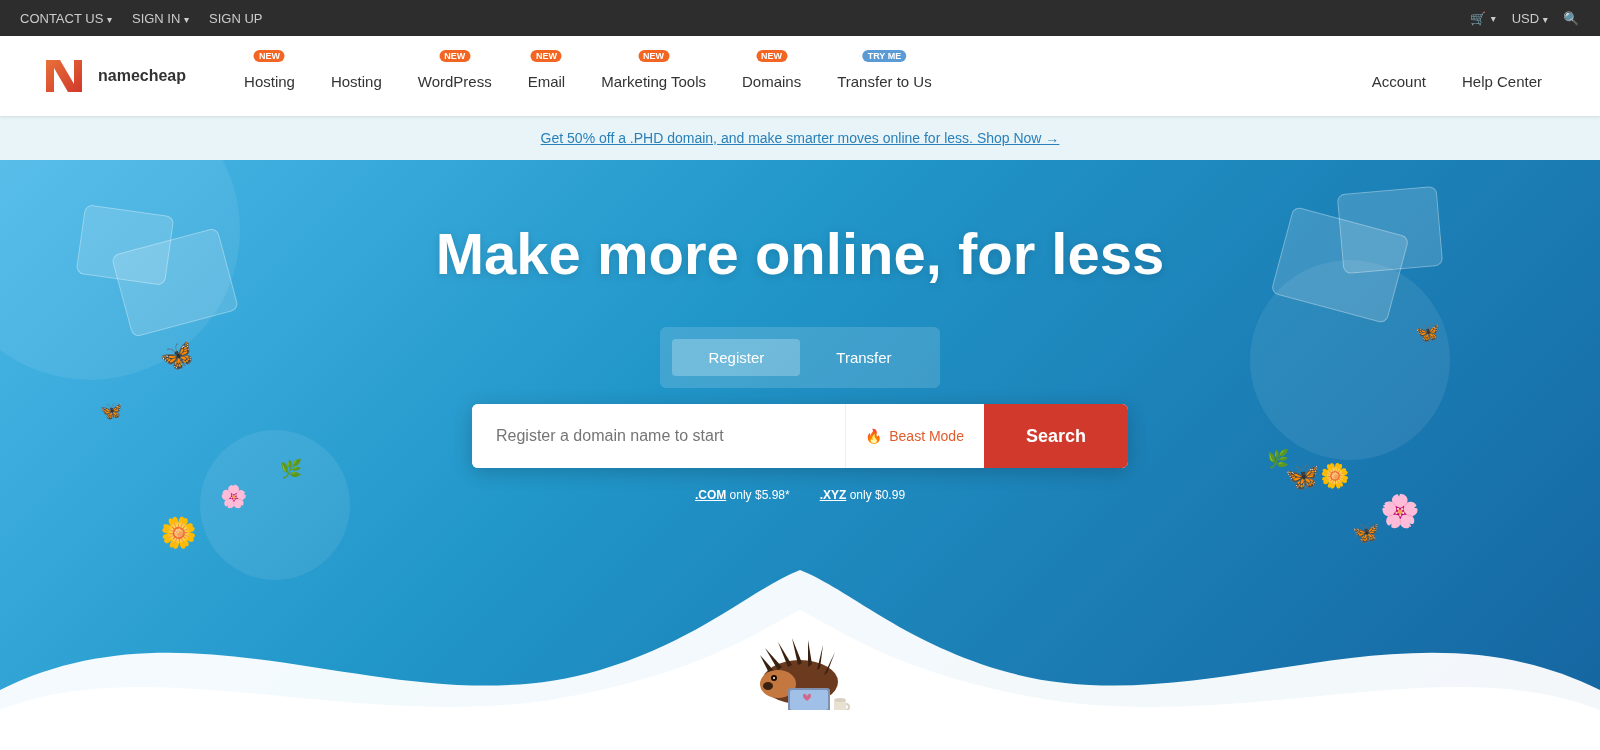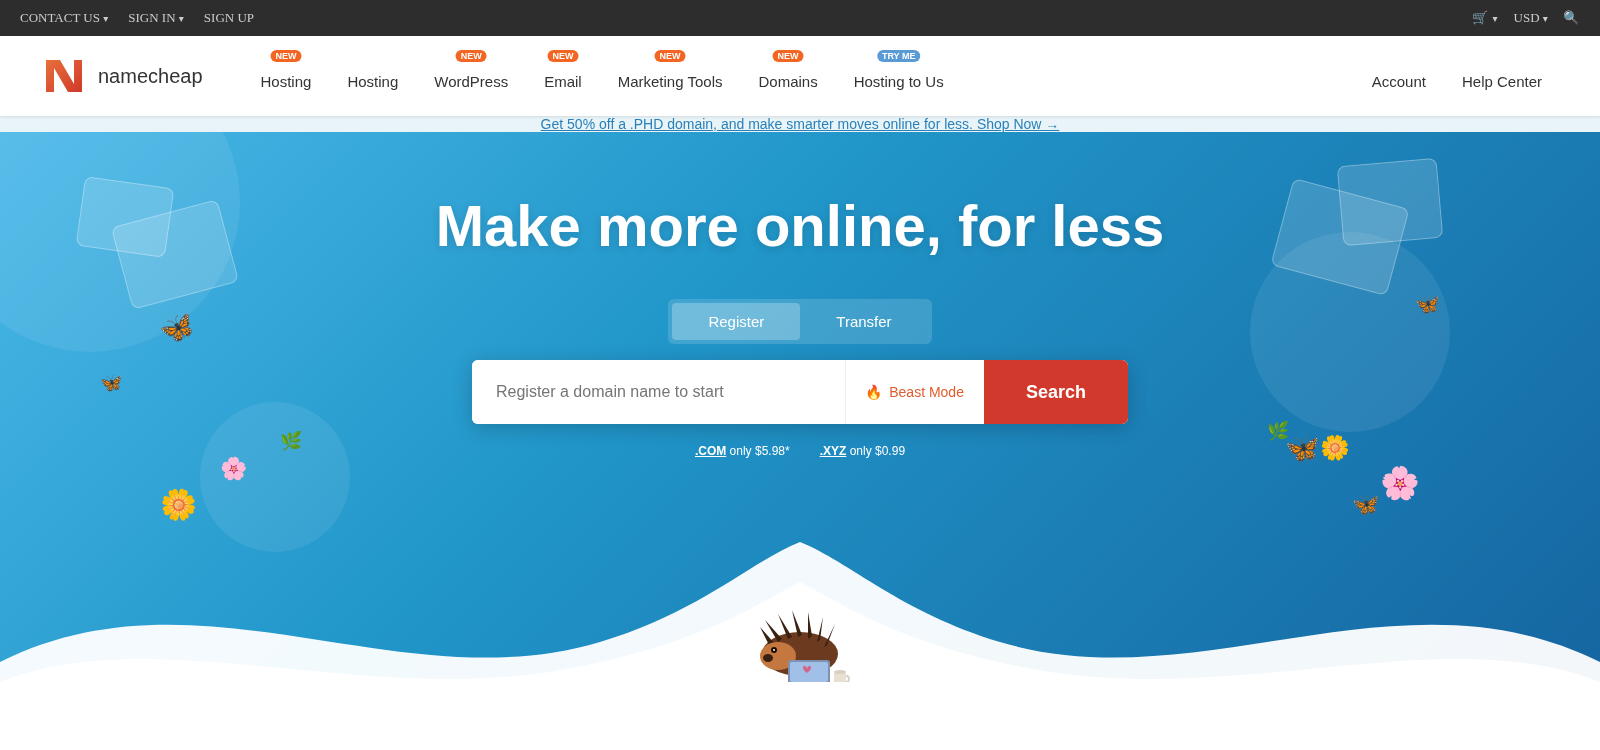--- a/index.html
+++ b/index.html
@@ -8,42 +8,41 @@
     
     .top-bar {
       background: #2d2d2d;
       color: #ccc;
       height: 36px;
       display: flex;
       align-items: center;
       justify-content: space-between;
       padding: 0 20px;
       font-size: 13px;
-      font-family: Liberation Serif, serif;
     }
     .top-bar-left { display: flex; gap: 20px; }
     .top-bar-right { display: flex; align-items: center; gap: 16px; }
     .top-bar a, .top-bar span { color: #ccc; text-decoration: none; cursor: pointer; }
     .cart-icon { display: inline-flex; align-items: center; gap: 4px; }
     .chevron { font-size: 10px; }
 
     
     .nav-bar {
       background: #fff;
       height: 80px;
       display: flex;
       align-items: center;
       padding: 0 40px;
       box-shadow: 0 1px 3px rgba(0,0,0,0.1);
       position: relative;
       z-index: 10;
     }
     .logo { display: flex; align-items: center; gap: 10px; text-decoration: none; margin-right: 40px; }
     .logo-icon { width: 48px; height: 48px; }
-    .logo-text { font-size: 20px; color: #333; font-weight: 400; }
+    .logo-text { font-size: 16px; color: #333; font-weight: 700; }
     .nav-links { display: flex; align-items: center; gap: 0; flex: 1; }
     .nav-item {
       position: relative;
       padding: 0 18px;
       height: 80px;
       display: flex;
       align-items: center;
       cursor: pointer;
       font-size: 15px;
       color: #333;
@@ -66,20 +65,21 @@
     .nav-badge.try-me {
       background: #5b9bd5;
     }
     .nav-label { margin-top: 10px; }
     .nav-item-account { margin-left: auto; }
 
     
     .promo-banner {
       background: #e8f4f8;
       text-align: center;
+      padding: 14px;
       font-size: 14px;
     }
     .promo-banner a { color: #2980b9; text-decoration: underline; cursor: pointer; }
 
     
     .hero {
       position: relative;
       min-height: 570px;
       overflow: hidden;
       background: linear-gradient(135deg, #4ab8e8 0%, #2196c9 40%, #1565a0 100%);
@@ -114,21 +114,21 @@
       text-shadow: 0 2px 8px rgba(0,0,0,0.15);
     }
 
     
     .search-tabs {
       display: flex;
       justify-content: center;
       margin-bottom: 16px;
       background: rgba(255,255,255,0.15);
       border-radius: 6px;
-      padding: 4px;
+      padding: 12px;
       width: fit-content;
       margin-left: auto;
       margin-right: auto;
     }
     .tab-btn {
       padding: 10px 36px;
       border: none;
       background: transparent;
       color: #fff;
       font-size: 15px;
@@ -300,21 +300,21 @@
       <span class="nav-label">Marketing Tools</span>
     </a>
 
     <a class="nav-item">
       <span class="nav-badge">NEW</span>
       <span class="nav-label">Domains</span>
     </a>
 
     <a class="nav-item">
       <span class="nav-badge try-me">TRY ME</span>
-      <span class="nav-label">Hosting to Us</span>
+      <span class="nav-label">Transfer to Us</span>
     </a>
 
     <a class="nav-item nav-item-account">
       <span class="nav-label">Account</span>
     </a>
 
     <a class="nav-item">
       <span class="nav-label">Help Center</span>
     </a>
   </div>

